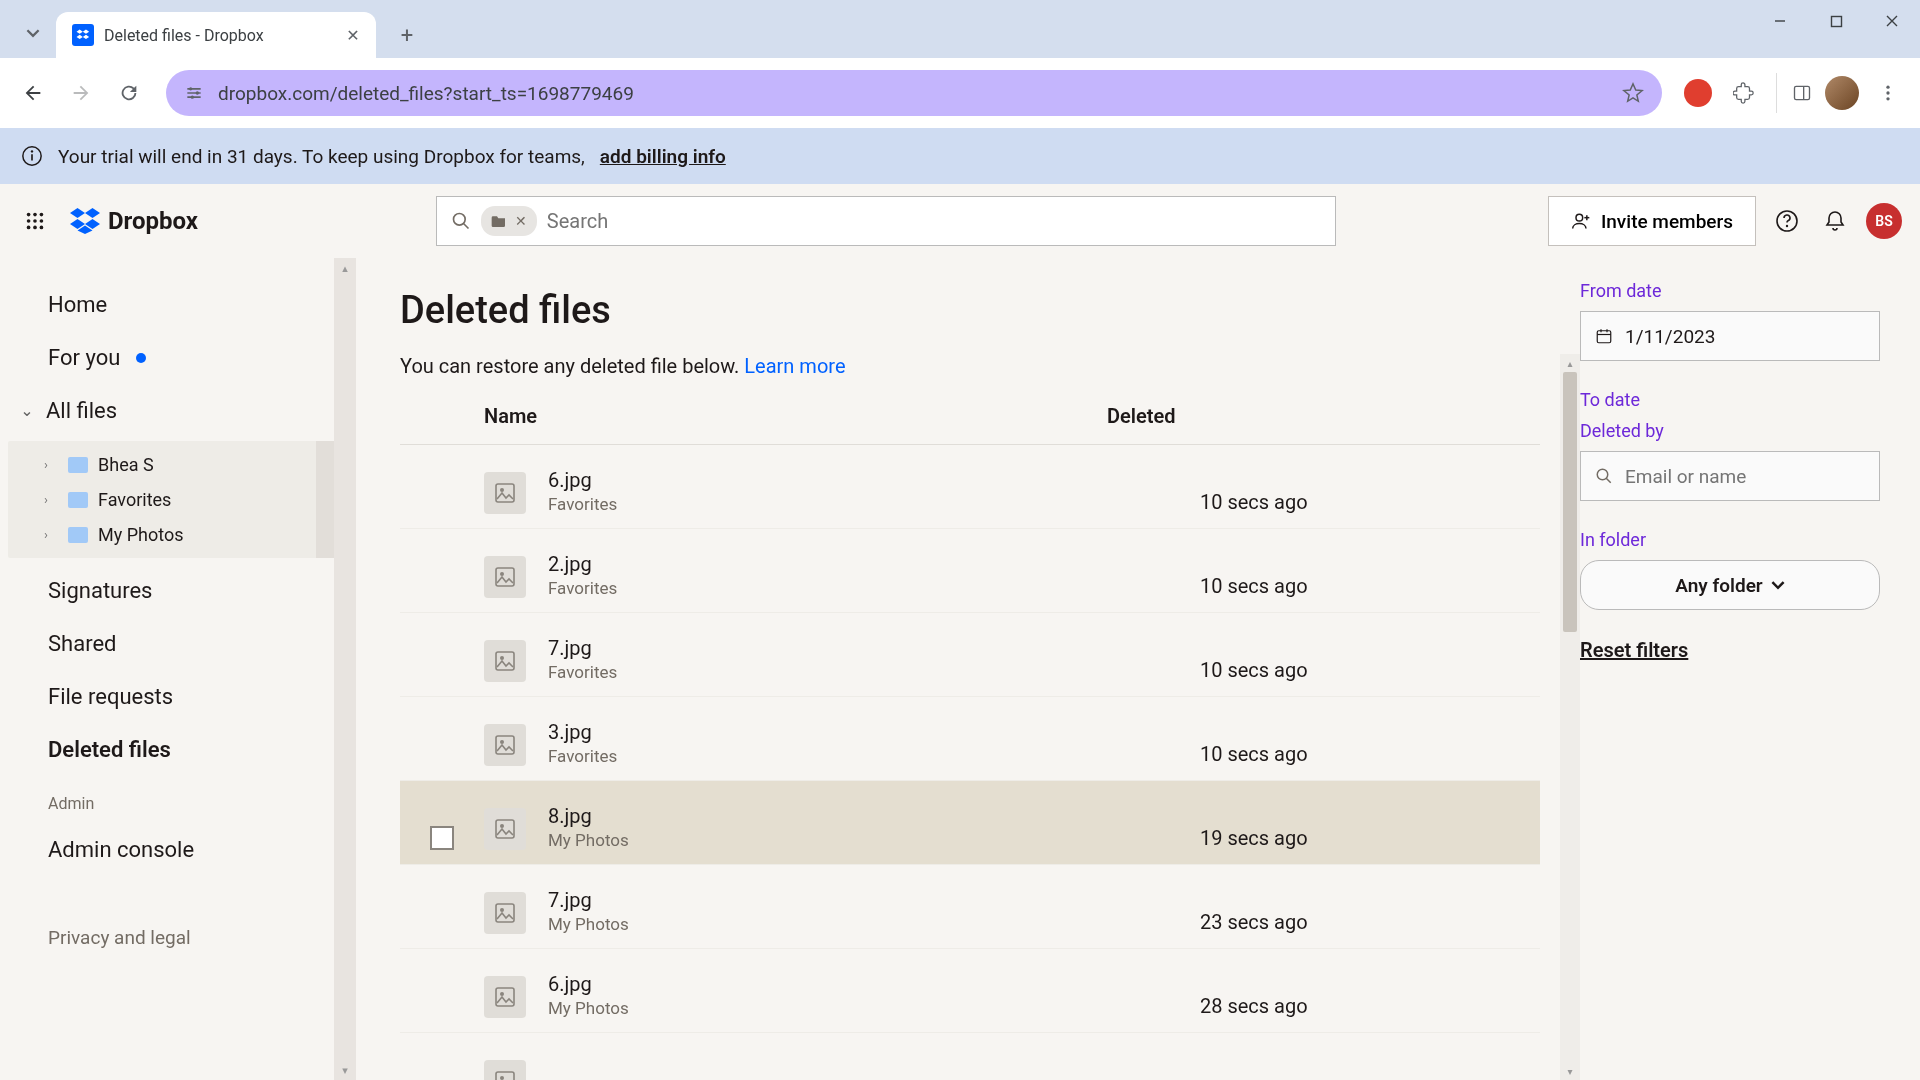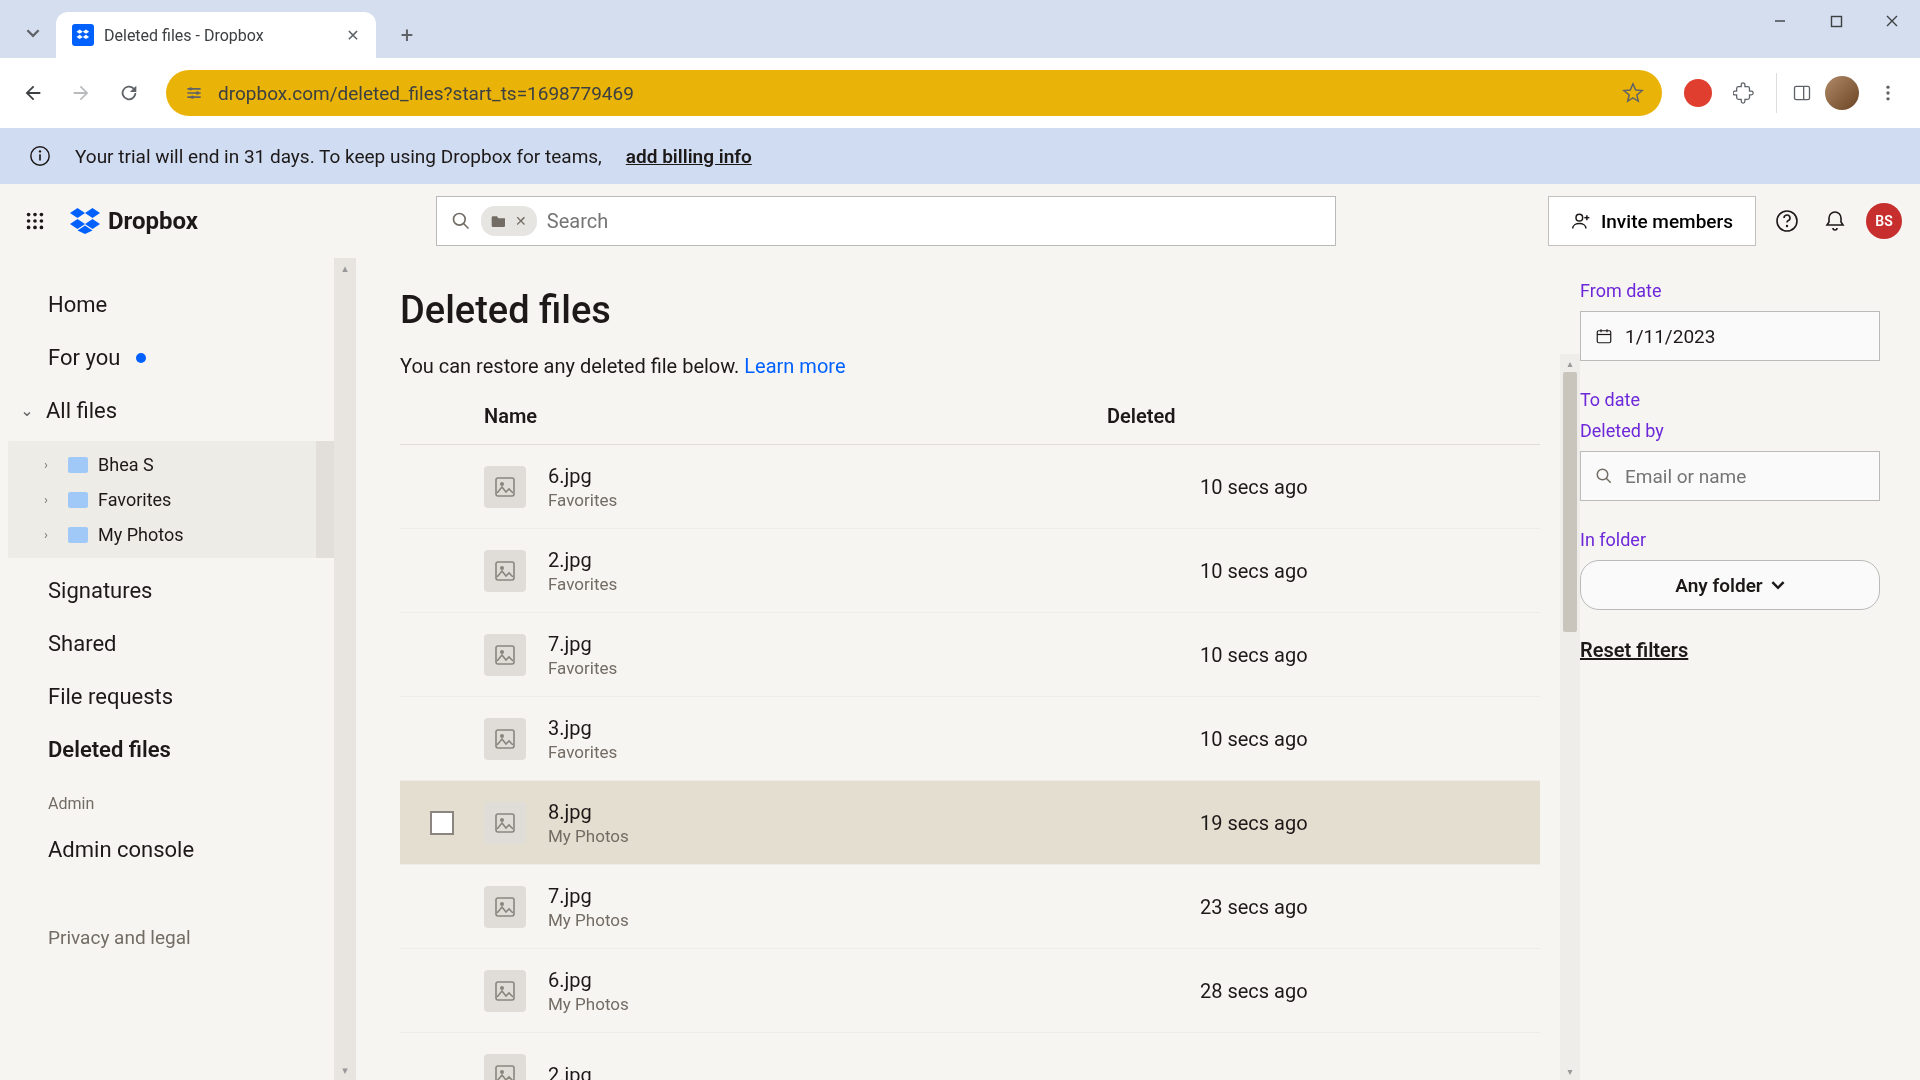--- a/index.html
+++ b/index.html
@@ -12,29 +12,29 @@
 .tab { background: #fff; height: 46px; border-radius: 12px 12px 0 0; display: flex; align-items: center; padding: 0 14px 0 16px; min-width: 320px; gap: 10px; margin-left: 2px; }
 .tab-favicon { width: 22px; height: 22px; background: #0061ff; border-radius: 3px; display: flex; align-items: center; justify-content: center; }
 .tab-title { font-size: 16px; color: #3c4043; flex: 1; }
 .tab-close { width: 18px; height: 18px; display: flex; align-items: center; justify-content: center; color: #5f6368; cursor: pointer; font-size: 16px; }
 .new-tab { width: 34px; height: 34px; display: flex; align-items: center; justify-content: center; margin: 0 0 6px 14px; cursor: pointer; color: #5f6368; font-size: 22px; }
 .window-controls { position: absolute; right: 0; top: 0; display: flex; height: 42px; }
 .win-btn { width: 56px; display: flex; align-items: center; justify-content: center; cursor: pointer; color: #3c4043; }
 .toolbar { background: #fff; height: 70px; display: flex; align-items: center; padding: 0 12px; gap: 6px; }
 .nav-btn { width: 42px; height: 42px; display: flex; align-items: center; justify-content: center; border-radius: 50%; cursor: pointer; color: #5f6368; }
 .nav-btn.disabled { opacity: .35; cursor: default; }
-.url-bar { flex: 1; background: #eab308; height: 46px; border-radius: 23px; display: flex; align-items: center; padding: 0 18px; margin: 0 10px; gap: 14px; }
+.url-bar { flex: 1; background: #c4b5fd; height: 46px; border-radius: 23px; display: flex; align-items: center; padding: 0 18px; margin: 0 10px; gap: 14px; }
 .url-text { font-size: 19px; color: #3c4043; }
 .url-right { margin-left: auto; display: flex; align-items: center; gap: 8px; }
 .tb-icon { width: 40px; height: 40px; display: flex; align-items: center; justify-content: center; cursor: pointer; color: #5f6368; }
 .ext-icon { width: 28px; height: 28px; border-radius: 50%; background: #e03e2f; }
 .avatar-sm { width: 34px; height: 34px; border-radius: 50%; background: linear-gradient(135deg,#b08968,#6b4423); }
 
 
-.banner { background: #cfdcf2; height: 56px; display: flex; align-items: center; padding: 0 29px; gap: 24px; font-size: 19px; color: #1e1919; }
+.banner { background: #cfdcf2; height: 56px; display: flex; align-items: center; padding: 0 21px; gap: 15px; font-size: 19px; color: #1e1919; }
 .banner-link { font-weight: 600; text-decoration: underline; cursor: pointer; }
 
 
 .app-header { height: 74px; display: flex; align-items: center; padding: 0 18px; background: #f7f5f2; gap: 18px; }
 .apps-icon { width: 34px; height: 34px; display: flex; align-items: center; justify-content: center; cursor: pointer; }
 .logo { display: flex; align-items: center; gap: 8px; font-size: 24px; font-weight: 700; color: #1e1919; }
 .logo-mark { color: #0061ff; font-size: 26px; }
 .search-box { width: 900px; height: 50px; border: 1px solid #bababa; background: #fff; display: flex; align-items: center; padding: 0 14px; gap: 10px; margin-left: 220px; }
 .search-chip { background: #e7e5e2; border-radius: 14px; height: 30px; display: flex; align-items: center; padding: 0 10px; gap: 8px; }
 .search-input { border: none; outline: none; flex: 1; font-size: 20px; color: #555; background: transparent; }
@@ -65,21 +65,21 @@
 
 
 .main { flex: 1; padding: 30px 40px 0 44px; position: relative; overflow: hidden; }
 .page-title { font-size: 38px; font-weight: 500; color: #1e1919; margin-bottom: 22px; }
 .subtitle { font-size: 20px; color: #1e1919; margin-bottom: 26px; }
 .subtitle a { color: #0061ff; text-decoration: none; cursor: pointer; }
 .table { position: relative; }
 .thead { display: flex; padding: 0 0 16px 84px; border-bottom: 1px solid #e0ddd8; }
 .th-name { font-size: 20px; font-weight: 600; color: #1e1919; }
 .th-del { font-size: 20px; font-weight: 600; color: #1e1919; margin-left: 570px; }
-.row { display: flex; align-items: center; padding: 14px 0 14px 0; border-bottom: 1px solid #eeece7; min-height: 84px; }
+.row { display: flex; align-items: flex-end; padding: 14px 0 14px 0; border-bottom: 1px solid #eeece7; min-height: 84px; }
 .row.hover { background: #e4ded0; }
 .cb-slot { width: 84px; display: flex; justify-content: center; }
 .checkbox { width: 24px; height: 24px; border: 2px solid #8a857e; background: #fff; }
 .file-icn { width: 42px; height: 42px; background: #e0ddd8; border-radius: 4px; display: flex; align-items: center; justify-content: center; color: #8a857e; margin-right: 22px; }
 .file-col { display: flex; flex-direction: column; gap: 2px; }
 .file-name { font-size: 20px; color: #1e1919; }
 .file-loc { font-size: 17px; color: #736c64; }
 .del-col { margin-left: auto; width: 340px; font-size: 20px; color: #1e1919; }
 .main-scroll { position: absolute; right: 0; top: 96px; bottom: 0; width: 20px; background: #efede9; }
 .main-scroll .arrow { position: absolute; left: 0; right: 0; height: 18px; display: flex; align-items: center; justify-content: center; color: #999; font-size: 10px; }

